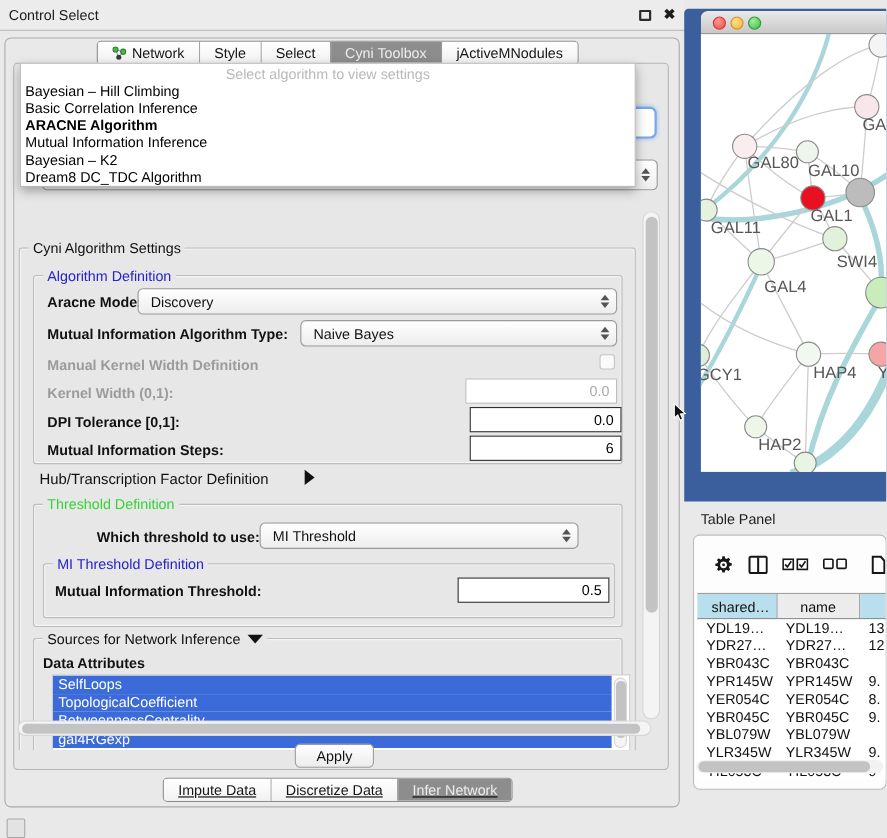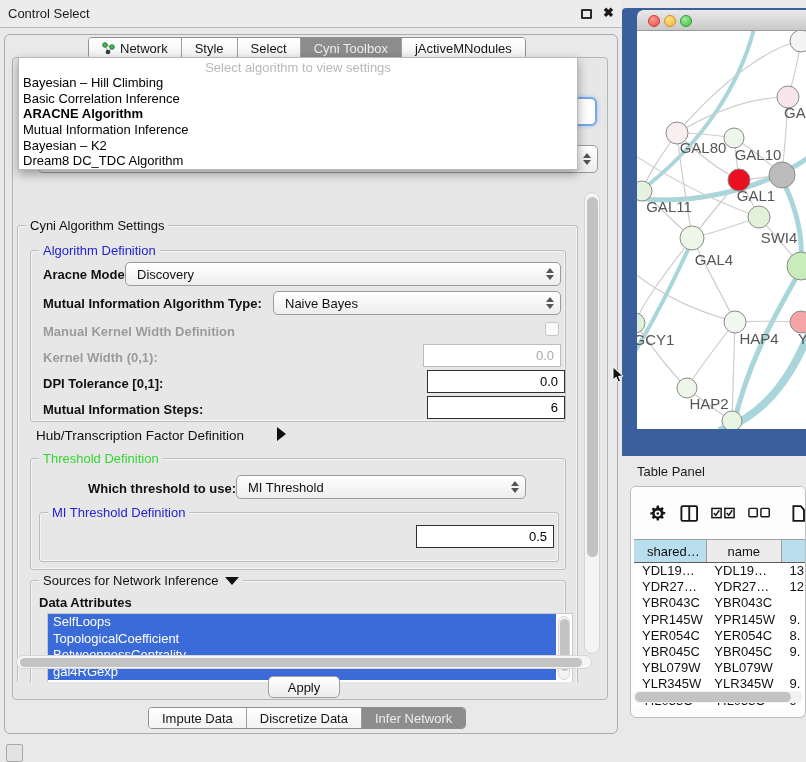--- a/index.html
+++ b/index.html
@@ -185,20 +185,21 @@
       <span class="lbl" style="left:57px; top:22px;">Which threshold to use:</span>
       <div class="combo" style="left:205px; top:16px; width:290px;">
         <span>MI Threshold</span>
         <span class="spin">
             <span class="tri-up"></span>
             <span class="tri-dn"></span>
           </span>
       </div>
       <div class="grp" style="left:8px; top:53px; width:520px; height:50px; background:#e7e7e7;">
         <span class="grp-label blue">MI Threshold Definition</span>
+        <span class="lbl" style="left:10px; top:17px;">Mutual Information Threshold:</span>
         <input class="field" style="left: 376px; top: 12px; width: 138px;" value="0.5">
       </div>
     </div>
 
     <div class="grp" style="left:16px; top:362px; width:536px; height:110px;">
       <span class="grp-label" style="display:flex; align-items:center; gap:6px;">
         <span>Sources for Network Inference</span>
         <span style="width:0; height:0; border-left:7px solid transparent; border-right:7px solid transparent; border-top:8px solid #111;"></span>
       </span>
       <span class="lbl" style="left:8px; top:14px;">Data Attributes</span>
@@ -222,21 +223,21 @@
   </div>
 
   <div class="vtrack" style="left:584px; top:192px; width:16px; height:462px;">
     <div class="vthumb" style="left:2px; top:4px; width:11px; height:360px;"></div>
   </div>
 
   <div class="btn" style="left:268px; top:676px; width:72px; height:22px;">
     <span>Apply</span>
   </div>
 
-  <div class="seg-bar" id="bottom-tabs" style="left:148px; top:707px;">
+  <div class="seg-bar" id="bottom-tabs" style="left:148px; top:707px;text-decoration:underline;">
       <div class="seg">
         <span>Impute Data</span>
       </div>
       <div class="seg">
         <span>Discretize Data</span>
       </div>
       <div class="seg sel">
         <span>Infer Network</span>
       </div>
     </div>

